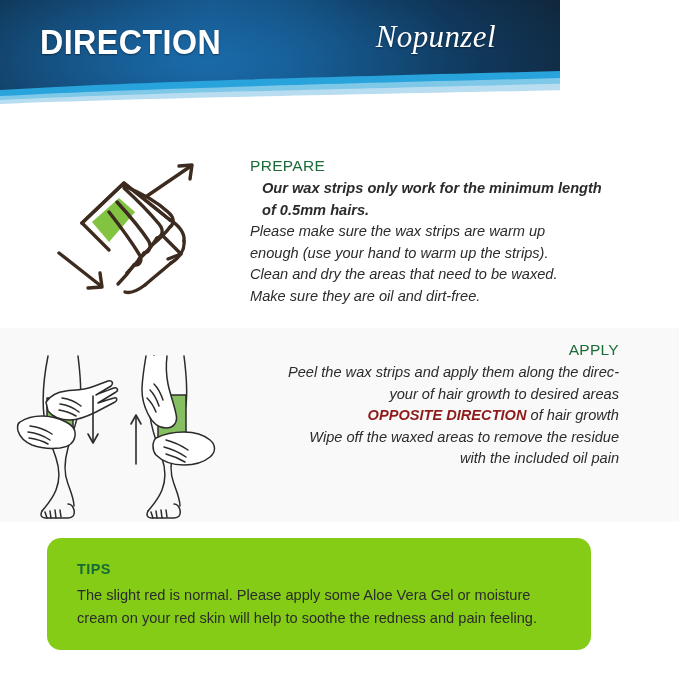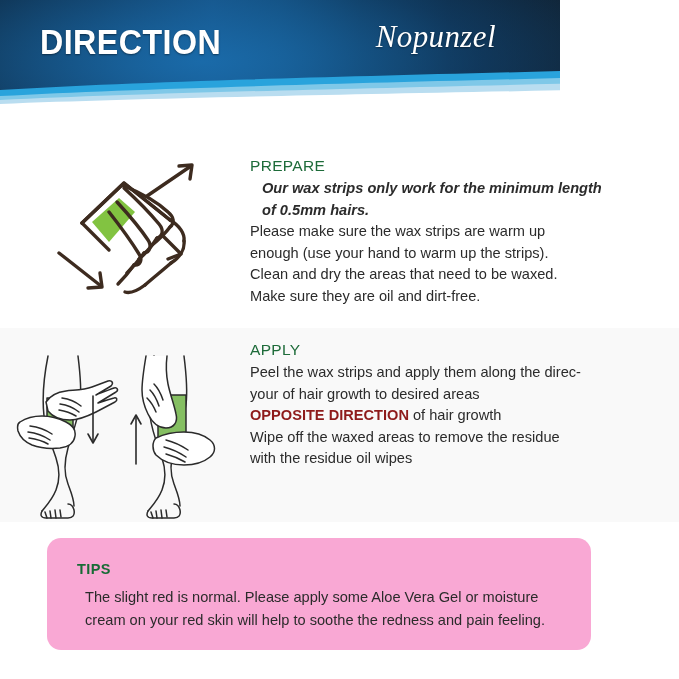--- a/index.html
+++ b/index.html
@@ -58,21 +58,22 @@
     box-sizing:border-box;
   }
   .sec-prepare{
     background:#ffffff;
     height:216px;
     padding:44px 0 0 0;
   }
   .sec-apply{
     background:#f9f9f9;
     height:194px;
-    padding:12px 4px 0 0;
+    padding:12px 16px 0 0;
+    text-align:right;
   }
   .art{
     width:250px;
     flex:0 0 250px;
     display:flex;
     align-items:flex-start;
     justify-content:center;
     padding-top:2px;
   }
   .sec-apply .art{padding-top:14px;}
@@ -94,46 +95,46 @@
     line-height:21.5px;
     margin:0;
   }
   .step-body .lead{
     font-style:italic;
     font-weight:bold;
     display:block;
     margin-left:12px;
   }
   .step-body .lead .num{font-weight:bold;}
-  .step-body .ln{display:block;}
+  .step-body .ln{display:block;font-style:italic;}
   .hl-red{color:#8e1b1b;font-weight:bold;}
 
   
   .tips-wrap{
     position:absolute;
     left:47px;top:538px;
     width:544px;height:112px;
-    background:#f9a8d4;
+    background:#84cc16;
     border-radius:14px;
     box-sizing:border-box;
     padding:22px 30px 0 30px;
   }
   .tips-title{
     color:#176b35;
     font-size:14.5px;
     font-weight:bold;
     letter-spacing:0.4px;
     margin:0 0 6px 0;
     line-height:18px;
   }
   .tips-body{
     color:#2b2b2b;
     font-size:14.6px;
     line-height:23px;
-    margin:8px;
+    margin:0;
   }
   .tips-body .ln{display:block;}
   svg{display:block;}
 </style>
 </head>
 <body>
 
 <div class="page">
 
   <div class="header">
@@ -263,21 +264,21 @@
         </g>
       </svg>
     </div>
     <div class="body-col">
       <div class="step-title">APPLY</div>
       <div class="step-body">
         <span class="ln">Peel the wax strips and apply them along the direc-</span>
         <span class="ln">your of hair growth to desired areas</span>
         <span class="ln"><span class="hl-red">OPPOSITE DIRECTION</span><span> of hair growth</span></span>
         <span class="ln">Wipe off the waxed areas to remove the residue</span>
-        <span class="ln">with the residue oil wipes</span>
+        <span class="ln">with the included oil pain</span>
       </div>
     </div>
   </div>
 
   <div class="tips-wrap">
     <div class="tips-title">TIPS</div>
     <div class="tips-body">
       <span class="ln">The slight red is normal. Please apply some Aloe Vera Gel or moisture</span>
       <span class="ln">cream on your red skin will help to soothe the redness and pain feeling.</span>
     </div>

